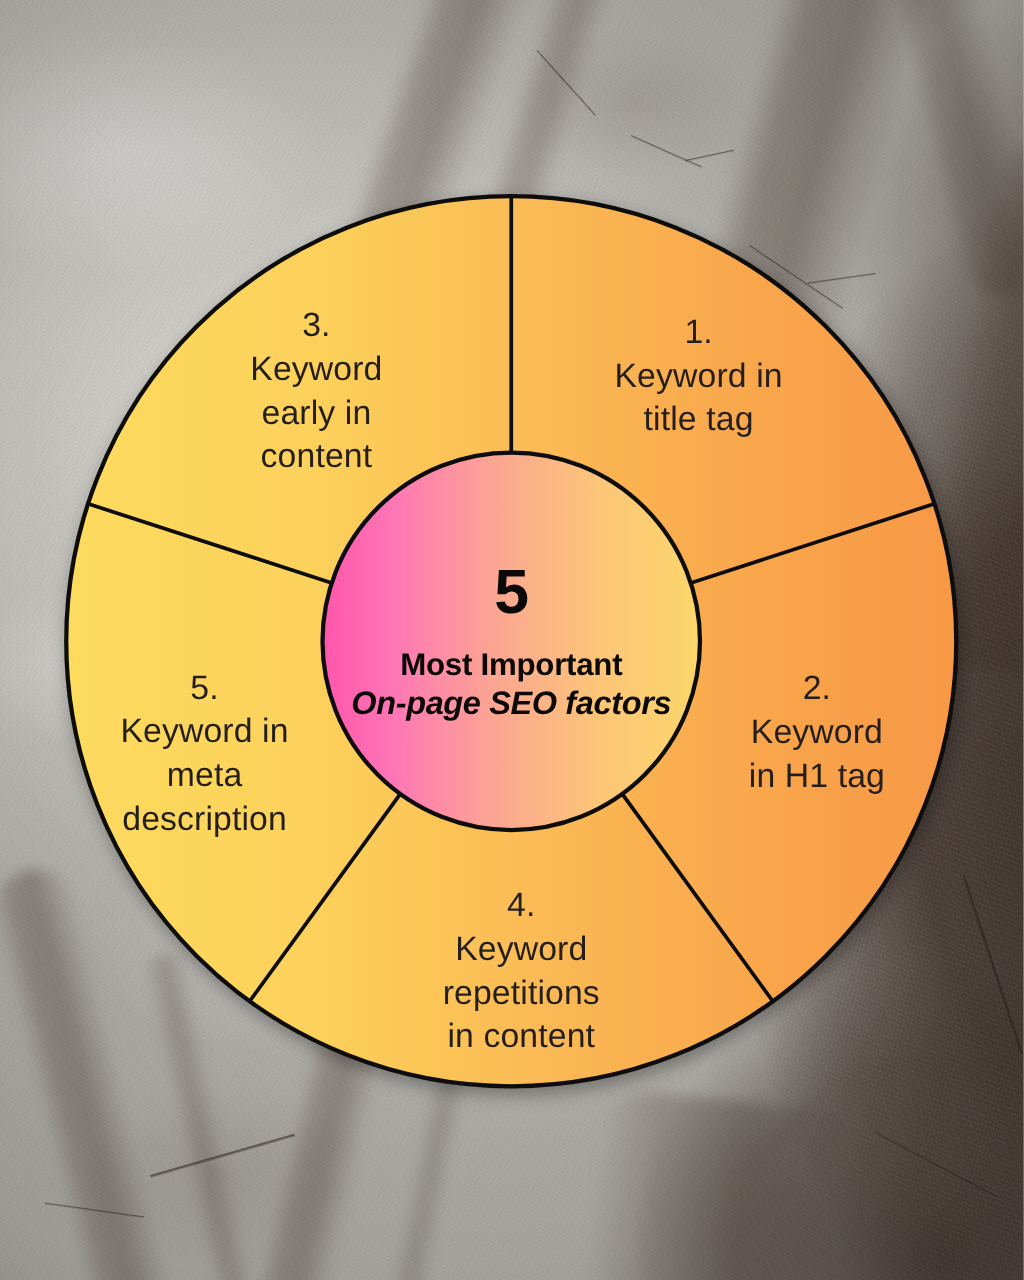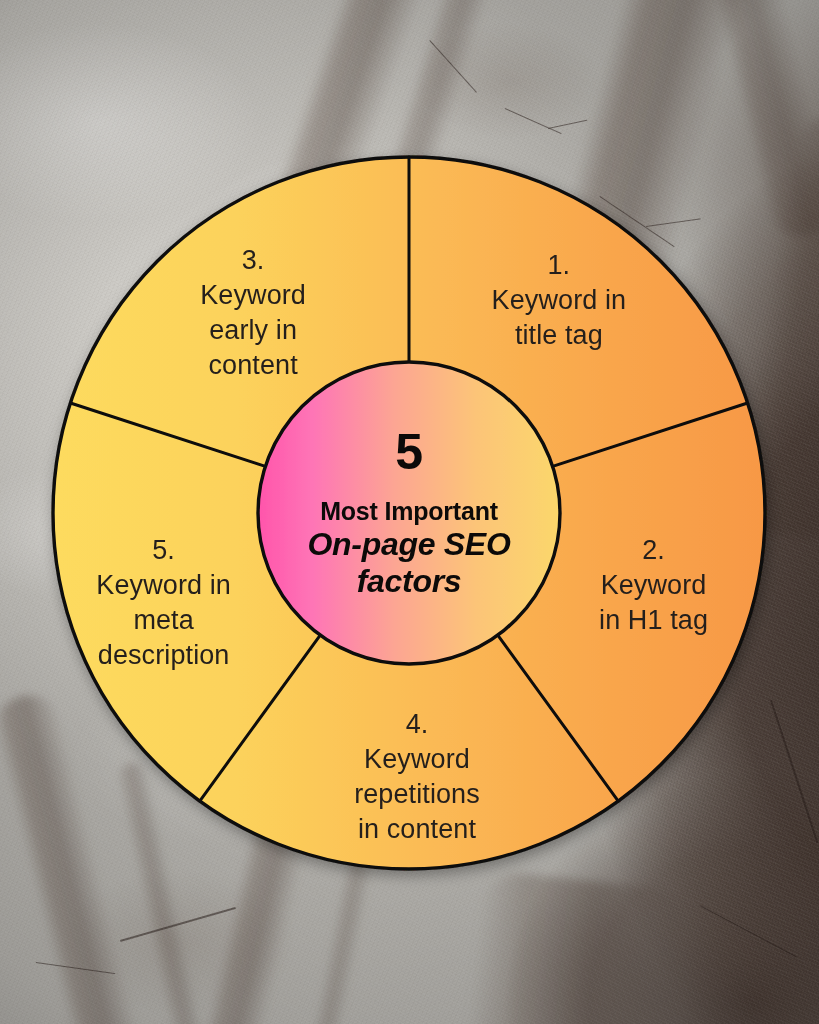--- a/index.html
+++ b/index.html
@@ -120,21 +120,21 @@
     line-height: 1;
     letter-spacing: -.5px;
   }
   .center-line1 {
     font-size: 25px;
     font-weight: 700;
     letter-spacing: -.2px;
     margin-top: 20px;
   }
   .center-line2 {
-    font-size: 32px;
+    font-size: 26px;
     font-weight: 700;
     font-style: italic;
     letter-spacing: -.3px;
   }
 </style>
 </head>
 <body>
 
 <div id="stage">
 

